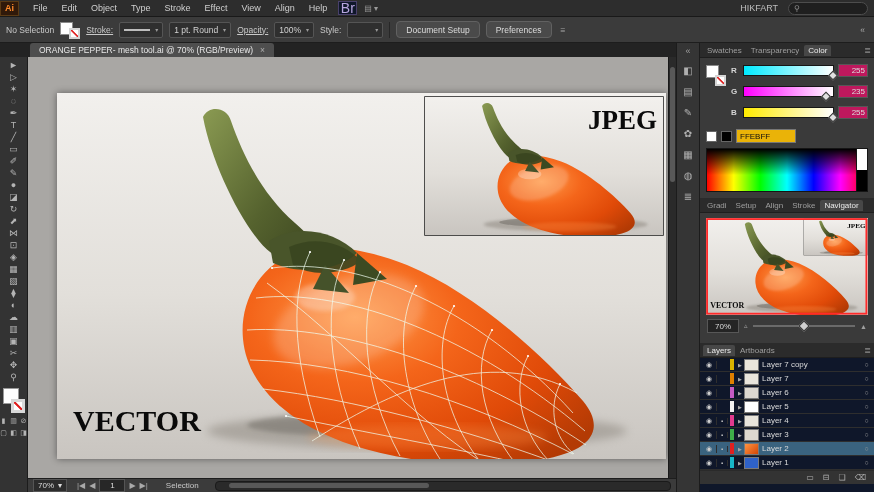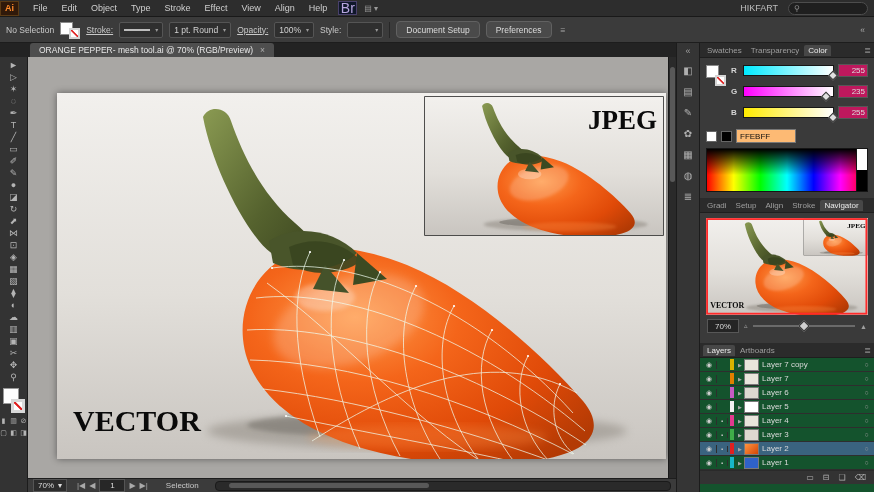--- a/index.html
+++ b/index.html
@@ -88,42 +88,42 @@
   .ch-bar{flex:1;height:9px;border:1px solid #161616;position:relative;}
   .ch-row:nth-child(1) .ch-bar{background:linear-gradient(to right,#00eaff,#ffffff);}
   .ch-row:nth-child(2) .ch-bar{background:linear-gradient(to right,#ff00ff,#ffffff);}
   .ch-row:nth-child(3) .ch-bar{background:linear-gradient(to right,#ffeb00,#ffffff);}
   .ch-knob{position:absolute;bottom:-4px;width:5px;height:5px;background:#e0e0e0;border:1px solid #333;
            transform:translateX(-50%) rotate(45deg);}
   .ch-val{width:24px;height:11px;background:#be185d;border:1px solid #575757;color:#ddd;font-size:8px;
           display:flex;align-items:center;justify-content:flex-end;padding:0 2px;}
   .hexrow{display:flex;align-items:center;gap:4px;padding:0 6px;margin-top:2px;}
   .bw{width:9px;height:9px;border:1px solid #666;}
-  .hexinput{width:52px;height:12px;background:#fdba74;color:#111;border:1px solid #777;font-size:8px;padding:0 3px;
+  .hexinput{width:52px;height:12px;background:#eab308;color:#111;border:1px solid #777;font-size:8px;padding:0 3px;
             font-family:"Liberation Sans",sans-serif;}
   .spectrum{position:relative;margin:5px 6px 0 6px;height:42px;border:1px solid #151515;
             background:linear-gradient(to bottom,#000 0%,rgba(0,0,0,0) 62%),
                        linear-gradient(to right,#f00,#ff0,#0f0,#0ff,#00f,#f0f,#f00);}
   .spec-w{position:absolute;right:0;top:0;width:10px;height:21px;background:#fff;border-left:1px solid #151515;}
   .spec-b{position:absolute;right:0;bottom:0;width:10px;height:21px;background:#000;border-left:1px solid #151515;}
 
   
   #nav-panel{top:155px;height:145px;}
   .navthumb{position:relative;margin:5px auto 0 auto;width:162px;height:97px;background:#2a2a2a;}
   .navthumb svg{display:block;width:100%;height:100%;}
   .zoomrow{display:flex;align-items:center;gap:5px;padding:4px 7px 0 7px;}
   .zoombox{width:30px;height:12px;background:#242424;border:1px solid #575757;color:#ddd;
            display:flex;align-items:center;justify-content:center;font-size:8px;}
   .zmark{color:#9f9f9f;font-size:7px;}
   .ztrack{flex:1;height:2px;background:#6a6a6a;position:relative;}
   .zthumb{position:absolute;left:46%;top:-3px;width:6px;height:6px;background:#cfcfcf;border:1px solid #333;
           transform:rotate(45deg);}
 
   
-  #layers-panel{top:300px;height:149px;background:#14532d;}
+  #layers-panel{top:300px;height:149px;background:#0f172a;}
   .lrow{display:flex;align-items:center;height:13px;border-bottom:1px solid #2e2e2e;padding:0 2px;font-size:8px;color:#dadada;}
   .lrow.sel{background:#3a637f;}
   .leye{width:14px;text-align:center;color:#cfcfcf;font-size:7px;border-right:1px solid #2e2e2e;}
   .llock{width:10px;text-align:center;color:#bdbdbd;font-size:6px;border-right:1px solid #2e2e2e;}
   .lcolor{width:4px;height:11px;margin:0 2px 0 2px;flex:0 0 4px;}
   .larrow{width:8px;color:#a6a6a6;font-size:5px;text-align:center;}
   .lthumb{width:13px;height:10px;border:1px solid #7a7a7a;margin-right:3px;flex:0 0 13px;}
   .llabel{flex:1;white-space:nowrap;overflow:hidden;}
   .ltarget{width:11px;color:#9a9a9a;font-size:7px;text-align:center;}
   .lfooter{display:flex;justify-content:flex-end;align-items:center;gap:9px;height:13px;padding:0 8px;

